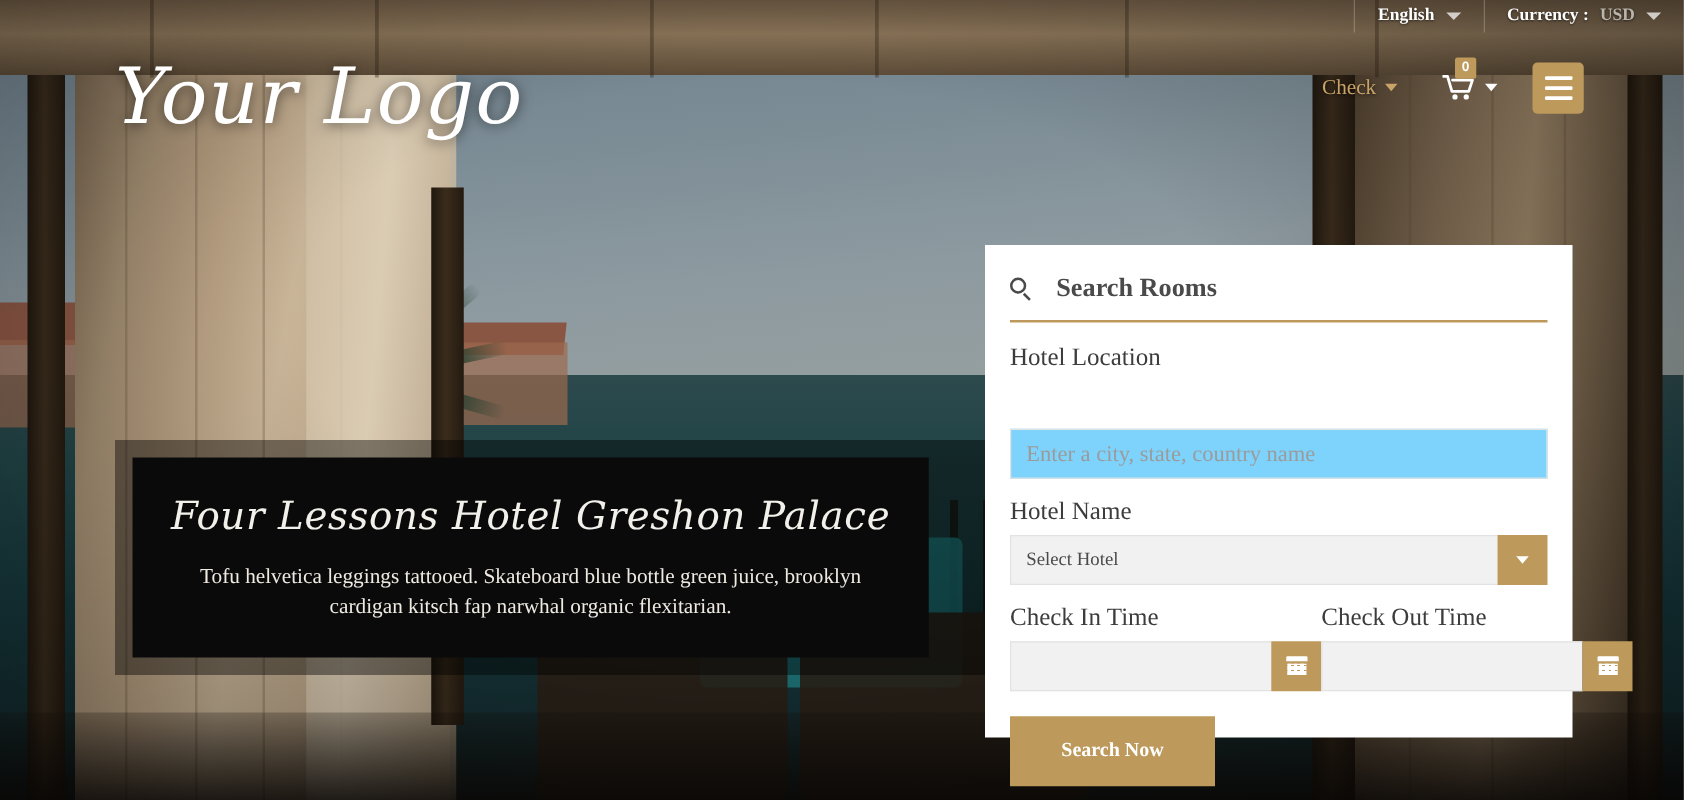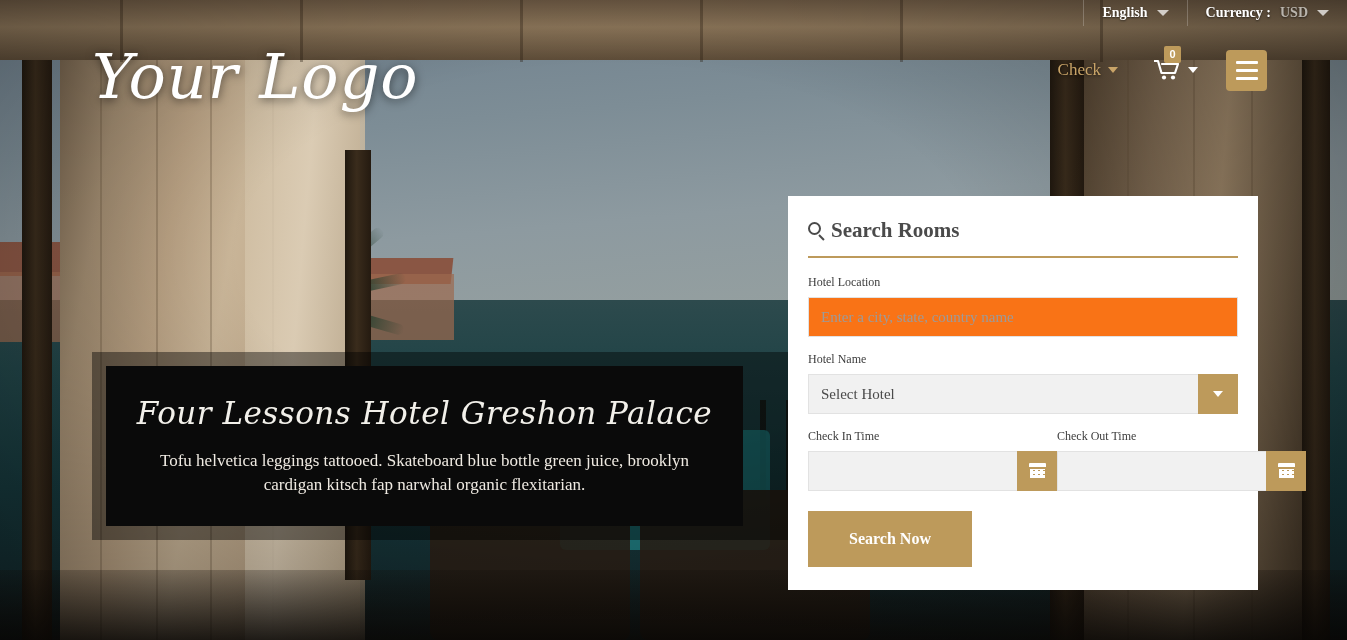--- a/index.html
+++ b/index.html
@@ -230,50 +230,51 @@
 
   
   .search-panel {
     position: absolute; left: 788px; top: 196px;
     width: 470px; height: 394px;
     background: #ffffff;
     z-index: 25;
     padding: 22px 20px 0 20px;
   }
   .panel-title {
-    display: flex; align-items: center; gap: 5px;
+    display: flex; align-items: center; gap: 19px;
     font-family: "Liberation Serif", serif;
     font-size: 21px; font-weight: bold;
     color: #4a4a4a;
     padding-bottom: 13px;
   }
   .mag-icon { width: 18px; height: 18px; position: relative; flex: none; }
   .mag-icon .ring {
     position: absolute; left: 0; top: 0;
     width: 13px; height: 13px; border: 2px solid #4a4a4a; border-radius: 50%;
   }
   .mag-icon .handle {
     position: absolute; left: 11px; top: 12px;
     width: 7px; height: 2px; background: #4a4a4a;
     transform: rotate(45deg); transform-origin: left center;
   }
   .gold-rule { height: 2px; background: #bd9a5b; margin-bottom: 17px; }
 
   .field-label {
     font-family: "Liberation Serif", serif;
-    font-size: 12px; color: #3c3c3c;
+    font-size: 20px; color: #3c3c3c;
     margin-bottom: 7px;
   }
   .field-input {
     width: 100%; height: 40px;
-    background: #f97316; border: 1px solid #e2e2e2;
+    background: #7dd3fc; border: 1px solid #e2e2e2;
     padding: 0 12px;
     font-family: "Liberation Serif", serif;
-    font-size: 15px; color: #333;
+    font-size: 18px; color: #333;
     outline: none;
+    margin-top: 38px;
   }
   .field-input::placeholder { color: #9b9b9b; }
   .field-block { margin-bottom: 15px; }
 
   .select-row { display: flex; width: 100%; border-radius: 10px; }
   .select-display {
     flex: 1; height: 40px;
     background: #f1f1f1; border: 1px solid #e2e2e2; border-right: none;
     display: flex; align-items: center; padding: 0 12px;
     font-family: "Liberation Serif", serif;

